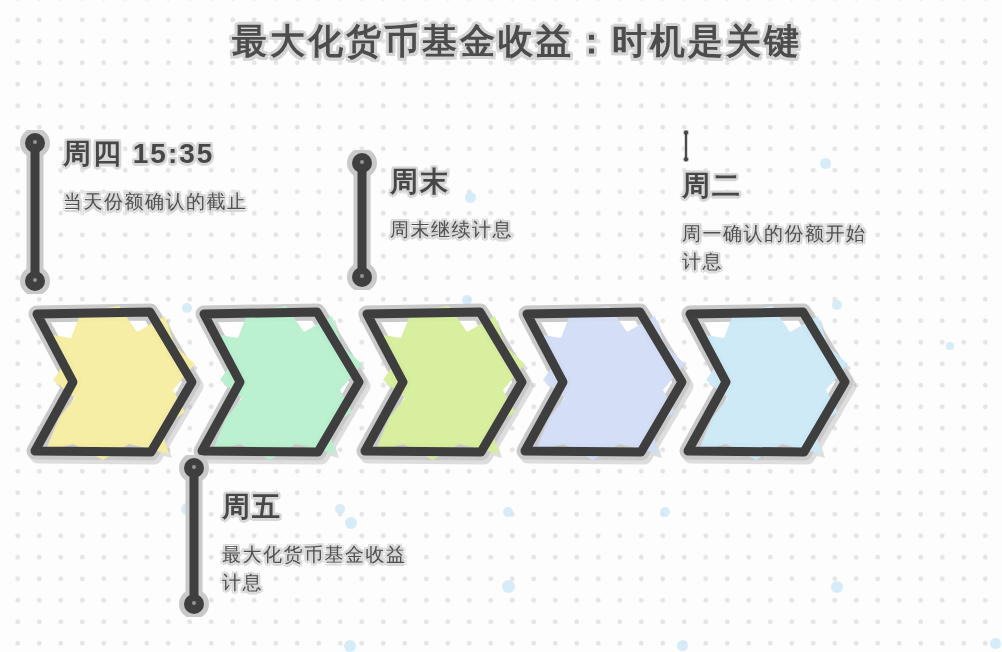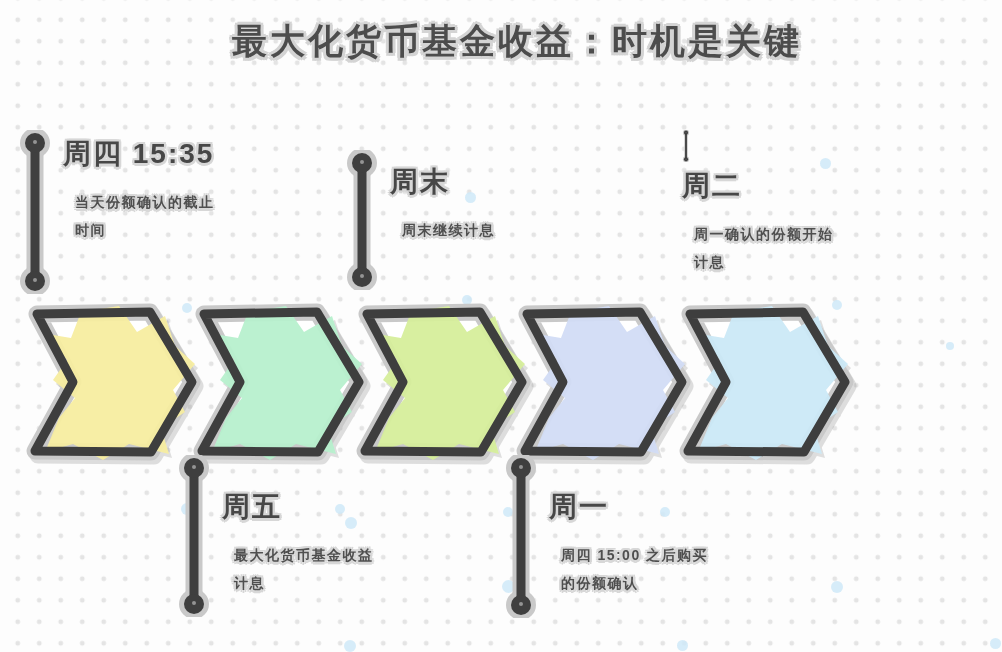--- a/index.html
+++ b/index.html
@@ -22,21 +22,21 @@
       3px 0 0 #d4d4d4,-3px 0 0 #d4d4d4,0 3px 0 #d4d4d4,0 -3px 0 #d4d4d4,
       2.5px 2.5px 0 #d4d4d4,-2.5px 2.5px 0 #d4d4d4,2.5px -2.5px 0 #d4d4d4,-2.5px -2.5px 0 #d4d4d4;
   }
   .marker{position:absolute;display:flex;align-items:flex-start;}
   .marker .pin{flex:0 0 32px;}
   .marker .mtext{margin-left:12px;}
   .mtext.pad-top-sm{padding-top:6px;}
   .mtext.pad-top-md{padding-top:14px;}
   .mtext.pad-top-lg{padding-top:34px;}
   .mheading{font-size:28px;font-weight:800;letter-spacing:2px;line-height:36px;margin-bottom:16px;white-space:nowrap;color:#474747;}
-  .mbody{font-size:14px;font-weight:700;letter-spacing:1.5px;line-height:28px;white-space:nowrap;color:#4f4f4f;margin-left:12px;}
+  .mbody{font-size:19px;font-weight:400;letter-spacing:1.5px;line-height:28px;white-space:nowrap;color:#4f4f4f;}
   .chevron{position:absolute;filter:drop-shadow(3px 4px 0 rgba(110,110,110,0.22));}
   .speckle{position:absolute;border-radius:50%;background:#cfe9f8;opacity:.85;}
   .defs-hidden{position:absolute;width:0;height:0;overflow:hidden;}
 </style>
 </head>
 <body>
 
 <div class="canvas">
 
   <svg class="defs-hidden" aria-hidden="true">
@@ -99,21 +99,20 @@
         <circle cx="16" cy="151" r="15" fill="#c9c9c9"></circle>
       <line x1="16" y1="13" x2="16" y2="151" stroke="#3f3f3f" stroke-width="9"></line>
       <circle cx="16" cy="13" r="10" fill="#3f3f3f"></circle>
         <circle cx="16" cy="151" r="10" fill="#3f3f3f"></circle>
       <circle cx="16" cy="12" r="2" fill="#949494"></circle>
         <circle cx="16" cy="150" r="2" fill="#949494"></circle>
     </svg>
     <div class="mtext pad-top-sm">
       <div class="mheading halo">周四 15:35</div>
       <div class="mbody halo">当天份额确认的截止</div>
-      <div class="mbody halo">时间</div>
     </div>
   </div>
 
   <div class="marker" style="left:346px;top:150px;">
     <svg class="pin" width="32" height="140" viewBox="0 0 32 140">
       <line x1="16" y1="13" x2="16" y2="127" stroke="#c9c9c9" stroke-width="17" stroke-linecap="round"></line>
       <circle cx="16" cy="13" r="15" fill="#c9c9c9"></circle>
         <circle cx="16" cy="127" r="15" fill="#c9c9c9"></circle>
       <line x1="16" y1="13" x2="16" y2="127" stroke="#3f3f3f" stroke-width="9"></line>
       <circle cx="16" cy="13" r="10" fill="#3f3f3f"></circle>
@@ -157,31 +156,14 @@
       <circle cx="16" cy="12" r="2" fill="#949494"></circle>
         <circle cx="16" cy="148" r="2" fill="#949494"></circle>
     </svg>
     <div class="mtext pad-top-lg">
       <div class="mheading halo">周五</div>
       <div class="mbody halo">最大化货币基金收益</div>
       <div class="mbody halo">计息</div>
     </div>
   </div>
 
-  <div class="marker" style="left:505px;top:455px;">
-    <svg class="pin" width="32" height="163" viewBox="0 0 32 163">
-      <line x1="16" y1="13" x2="16" y2="150" stroke="#c9c9c9" stroke-width="17" stroke-linecap="round"></line>
-      <circle cx="16" cy="13" r="15" fill="#c9c9c9"></circle>
-        <circle cx="16" cy="150" r="15" fill="#c9c9c9"></circle>
-      <line x1="16" y1="13" x2="16" y2="150" stroke="#3f3f3f" stroke-width="9"></line>
-      <circle cx="16" cy="13" r="10" fill="#3f3f3f"></circle>
-        <circle cx="16" cy="150" r="10" fill="#3f3f3f"></circle>
-      <circle cx="16" cy="12" r="2" fill="#949494"></circle>
-        <circle cx="16" cy="149" r="2" fill="#949494"></circle>
-    </svg>
-    <div class="mtext pad-top-lg">
-      <div class="mheading halo">周一</div>
-      <div class="mbody halo">周四 15:00 之后购买</div>
-      <div class="mbody halo">的份额确认</div>
-    </div>
-  </div>
 
 </div>
 
 </body></html>

